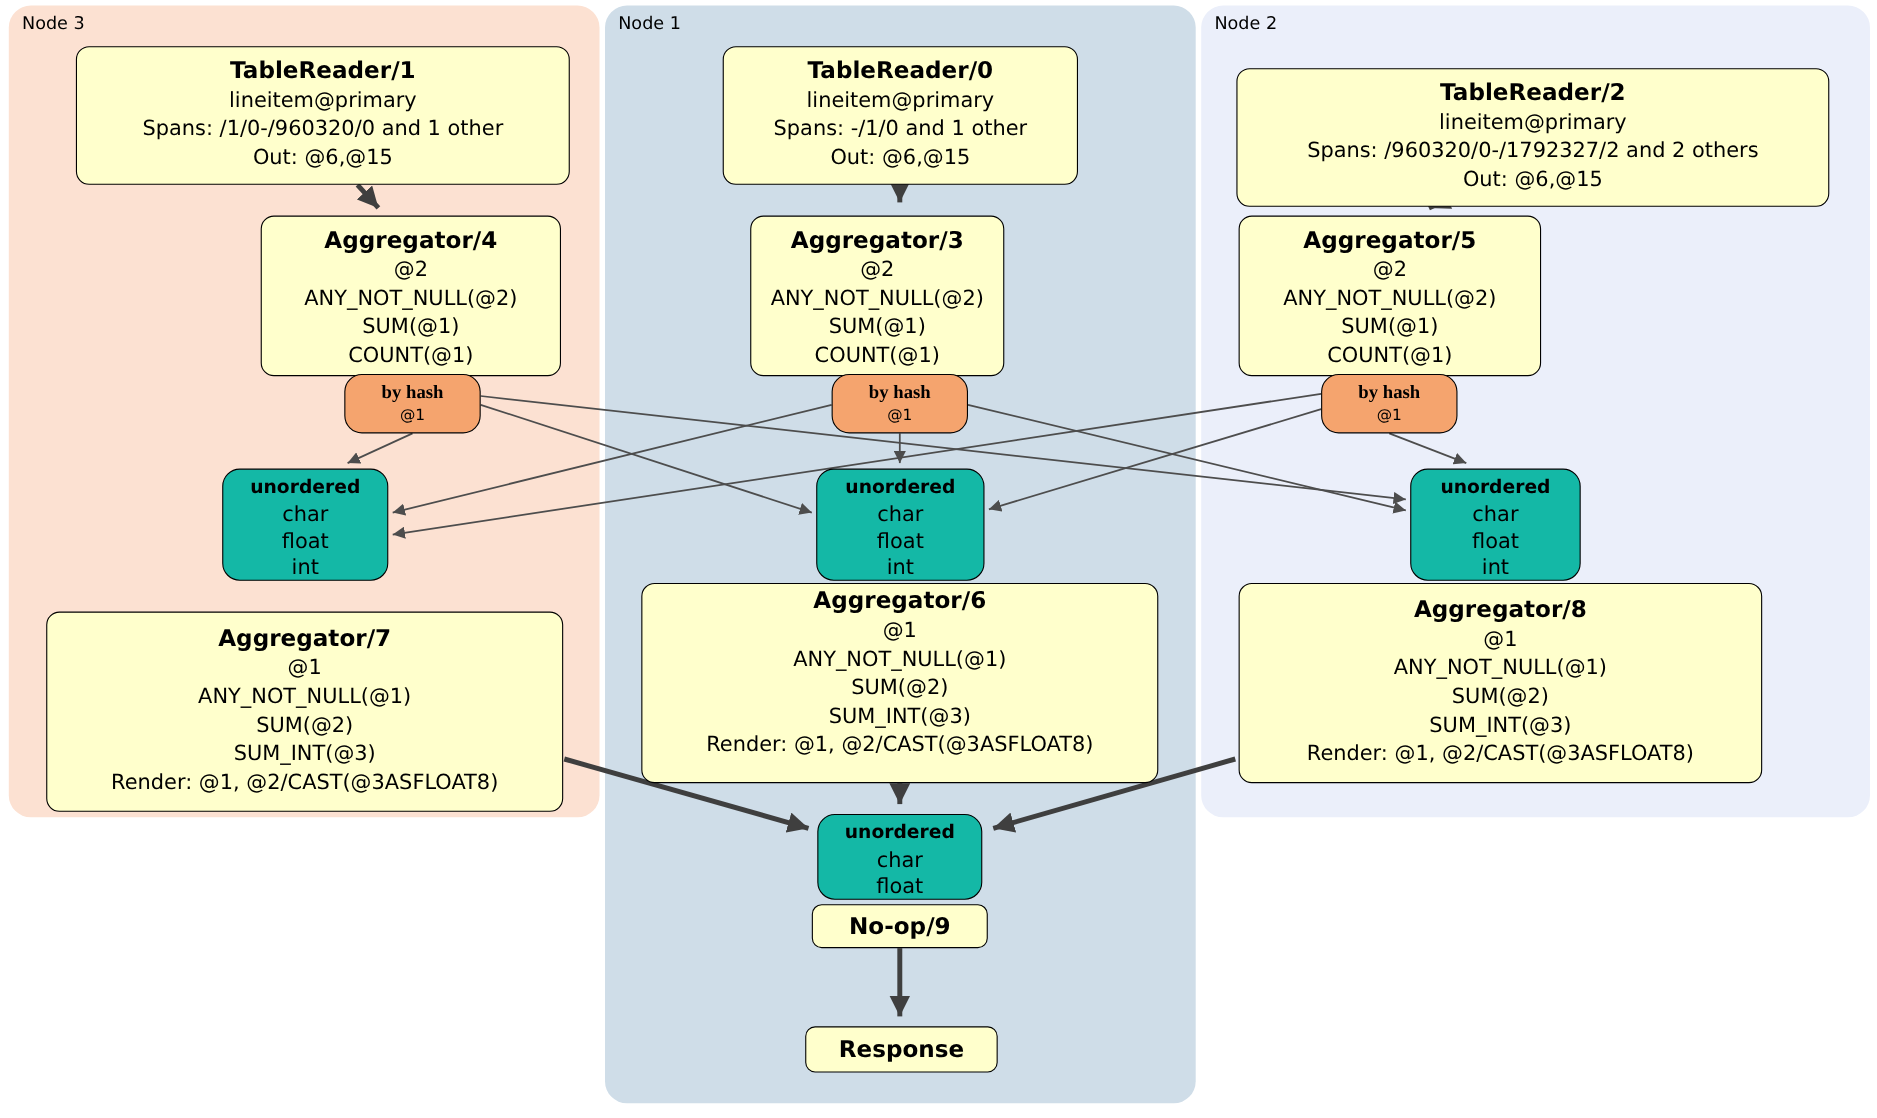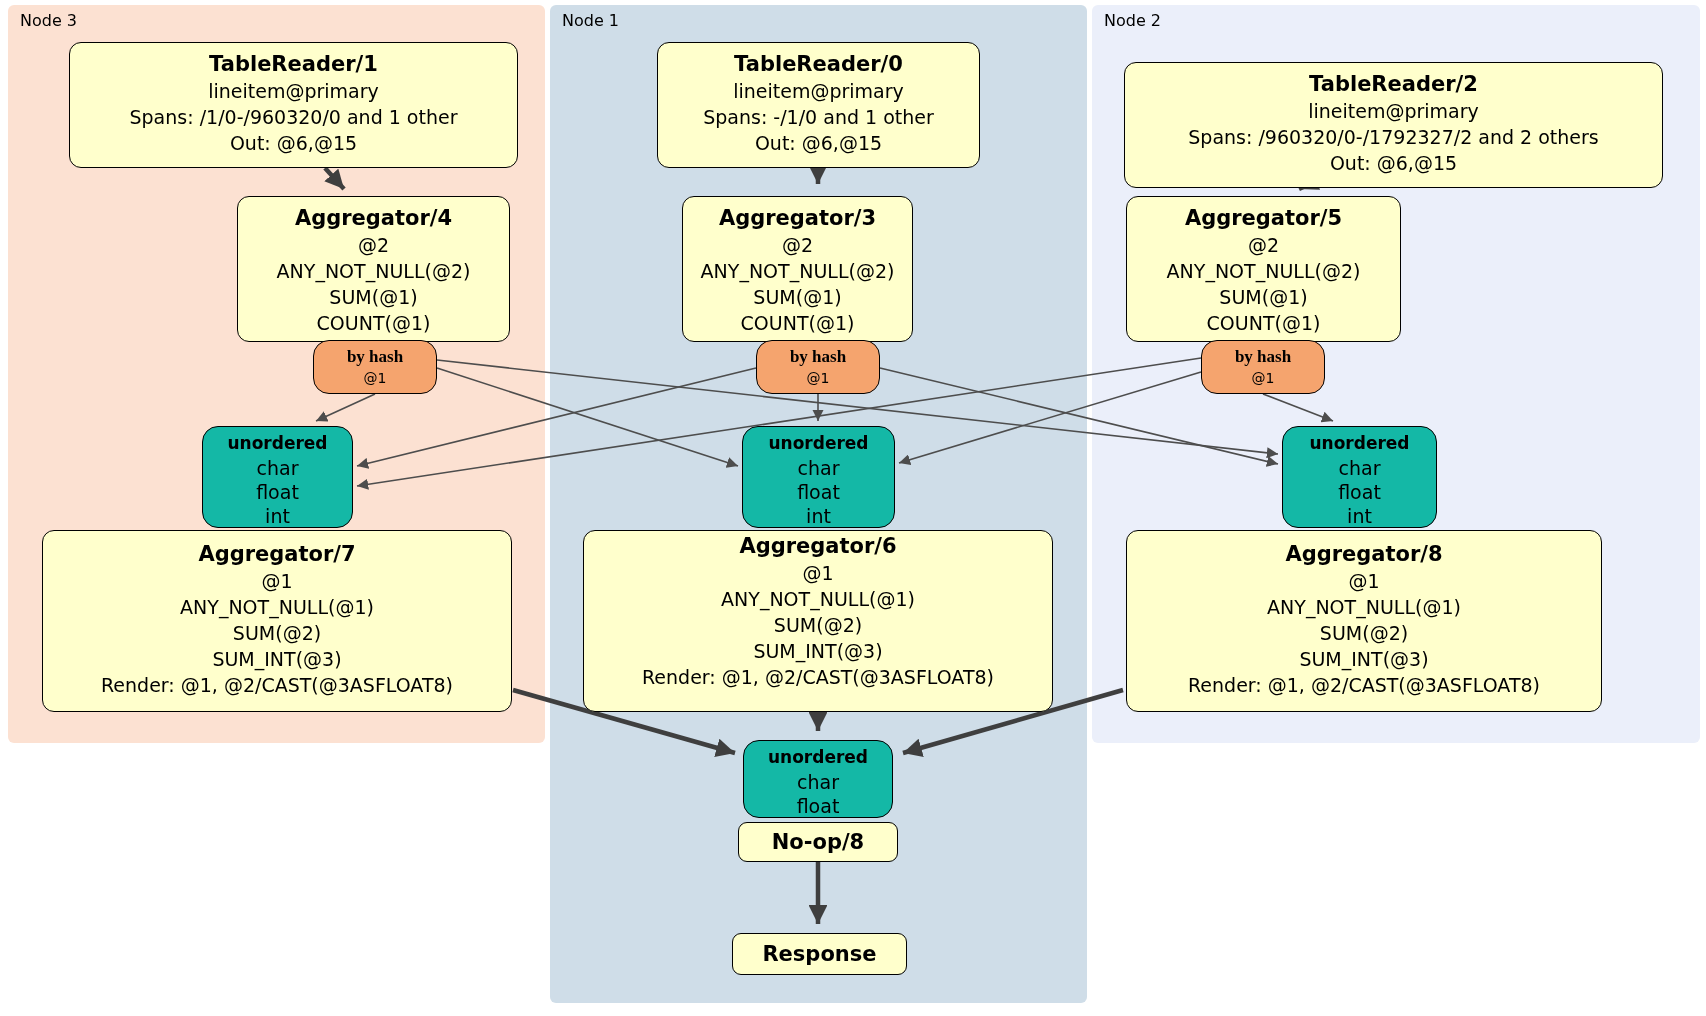--- a/index.html
+++ b/index.html
@@ -1,20 +1,20 @@
 <!DOCTYPE html>
 <html><head>
 <meta charset="utf-8">
 <style>
   html,body{margin:0;padding:0;background:#ffffff;}
   .canvas{
     position:relative;width:1706px;height:1016px;background:#ffffff;
     font-family:"DejaVu Sans","Liberation Sans",sans-serif;color:#000;overflow:hidden;
   }
-  .region{position:absolute;border-radius:6px;z-index:0;}
+  .region{position:absolute;border-radius:20px;z-index:0;}
   .region-label{position:absolute;top:6px;left:12px;font-size:16px;line-height:20px;}
   svg.edges{position:absolute;left:0;top:0;z-index:1;}
   .proc{
     position:absolute;background:#ffffcc;border:1.7px solid #000;border-radius:12px;
     text-align:center;box-sizing:border-box;padding-top:8px;z-index:2;
   }
   .proc .t{font-weight:bold;font-size:21px;line-height:27px;white-space:nowrap;}
   .proc .l{font-size:19px;line-height:26px;white-space:nowrap;}
   .mini{
     display:flex;align-items:center;justify-content:center;padding:0;
@@ -97,21 +97,21 @@
   <div class="router" style="left:313px;top:340px;width:124px;height:54px;">
     <div class="t">by hash</div>
     <div class="l">@1</div>
   </div>
   <div class="sync" style="left:202px;top:426px;width:151px;height:102px;">
     <div class="t">unordered</div>
     <div class="l">char</div>
     <div class="l">float</div>
     <div class="l">int</div>
   </div>
-  <div class="proc" style="left:42px;top:530px;width:470px;height:182px;padding-top:10px;">
+  <div class="proc" style="left:42px;top:556px;width:470px;height:182px;padding-top:10px;">
     <div class="t">Aggregator/7</div>
     <div class="l">@1</div>
     <div class="l">ANY_NOT_NULL(@1)</div>
     <div class="l">SUM(@2)</div>
     <div class="l">SUM_INT(@3)</div>
     <div class="l">Render: @1, @2/CAST(@3ASFLOAT8)</div>
   </div>
 
   <div class="proc" style="left:657px;top:42px;width:323px;height:126px;">
     <div class="t">TableReader/0</div>
@@ -143,21 +143,21 @@
     <div class="l">SUM(@2)</div>
     <div class="l">SUM_INT(@3)</div>
     <div class="l">Render: @1, @2/CAST(@3ASFLOAT8)</div>
   </div>
   <div class="sync" style="left:743px;top:740px;width:150px;height:78px;">
     <div class="t">unordered</div>
     <div class="l">char</div>
     <div class="l">float</div>
   </div>
   <div class="proc mini" style="left:738px;top:822px;width:160px;height:40px;">
-    <div class="t">No-op/8</div>
+    <div class="t">No-op/9</div>
   </div>
   <div class="proc mini" style="left:732px;top:933px;width:175px;height:42px;">
     <div class="t">Response</div>
   </div>
 
   <div class="proc" style="left:1124px;top:42px;width:539px;height:126px;margin-top:20px;">
     <div class="t">TableReader/2</div>
     <div class="l">lineitem@primary</div>
     <div class="l">Spans: /960320/0-/1792327/2 and 2 others</div>
     <div class="l">Out: @6,@15</div>

